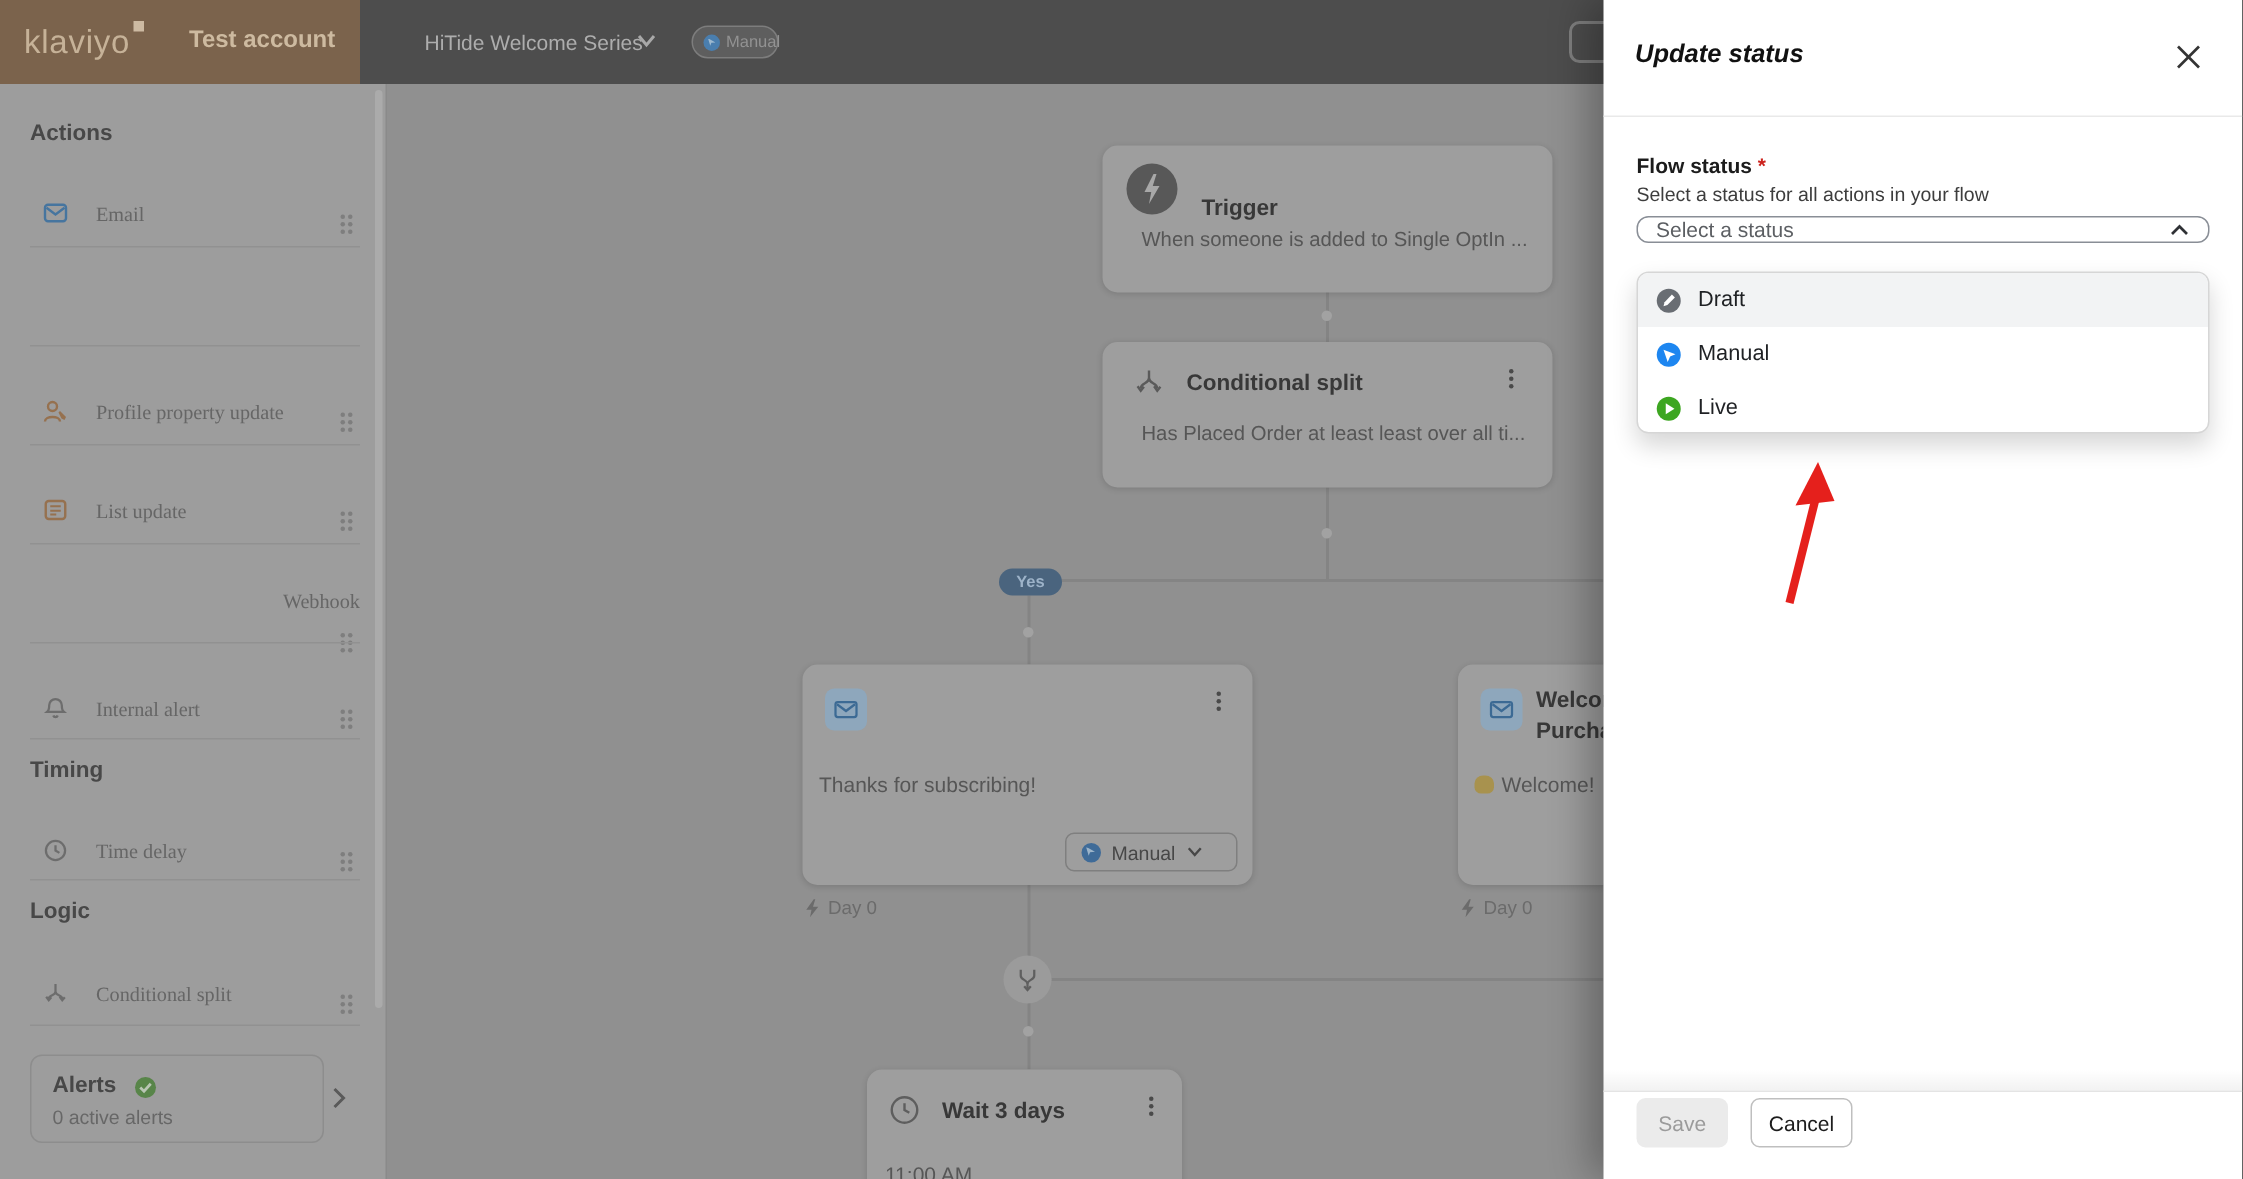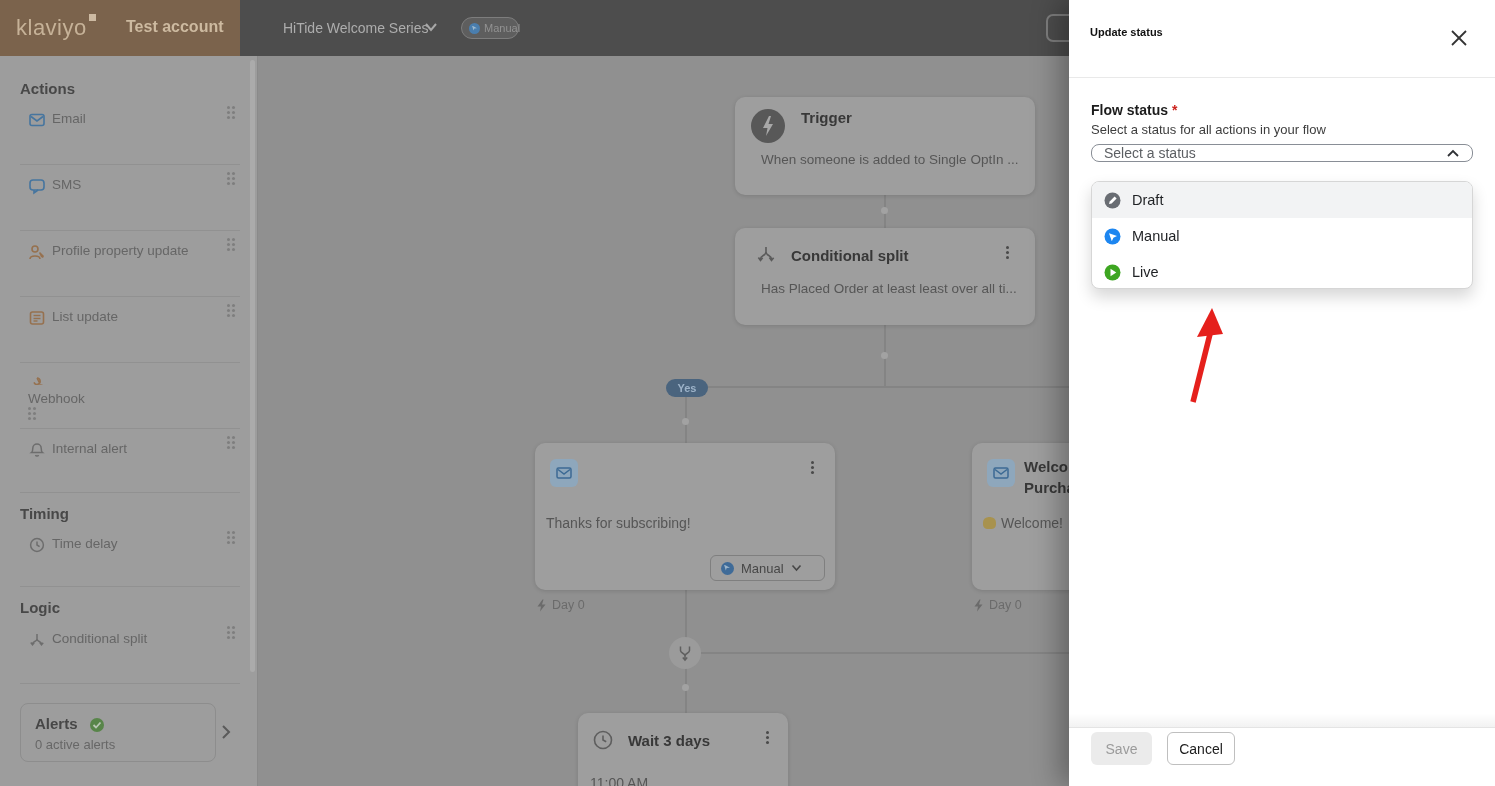--- a/index.html
+++ b/index.html
@@ -20,21 +20,21 @@
            padding:0 7px;box-sizing:border-box;}
   .tb-pill .dot{width:11px;height:11px;border-radius:50%;background:#4a7eae;position:relative;flex:0 0 auto;}
   .tb-pill .dot::after{content:"";position:absolute;left:3px;top:3px;width:5px;height:5px;
            background:#9db9cf;clip-path:polygon(0 0,100% 55%,45% 60%,30% 100%);}
   .tb-pill span{font-size:11px;color:#929292;}
   .partial-btn{position:absolute;left:1046px;top:14px;width:30px;height:28px;border:2px solid #7e7e7e;border-radius:7px;box-sizing:border-box;}
 
   
   .sidebar{position:absolute;left:0;top:56px;width:258px;height:730px;background:#9d9d9d;border-right:1px solid #8a8a8a;box-sizing:border-box;}
   .sb-head{position:absolute;left:20px;font-size:15px;font-weight:700;color:#484848;}
-  .sb-item{position:absolute;left:28px;width:212px;height:40px;display:flex;align-items:flex-start;gap:6px;}
+  .sb-item{position:absolute;left:28px;width:212px;height:40px;display:flex;align-items:flex-end;gap:18px;font-family:Liberation Serif, serif;}
   .sb-item .lbl{font-size:13.5px;color:#666;flex:1;}
   .sb-div{position:absolute;left:20px;width:220px;height:1px;background:#919191;}
   .handle{width:3px;height:3px;border-radius:50%;background:#7e7e7e;margin-right:10px;
           box-shadow:5px 0 #7e7e7e,0 5px #7e7e7e,5px 5px #7e7e7e,0 10px #7e7e7e,5px 10px #7e7e7e;
           transform:translateY(-5px);flex:0 0 auto;}
   .scrollthumb{position:absolute;left:250px;top:4px;width:5px;height:612px;background:#ababab;border-radius:3px;}
   .alerts-card{position:absolute;left:20px;top:647px;width:196px;height:59px;border:1px solid #8d8d8d;border-radius:8px;box-sizing:border-box;}
   .alerts-title{position:absolute;left:14px;top:11px;font-size:15px;font-weight:700;color:#474747;}
   .alerts-sub{position:absolute;left:14px;top:33px;font-size:13px;color:#676767;}
 
@@ -54,21 +54,21 @@
   .mini-select .dot{width:13px;height:13px;border-radius:50%;background:#3f6b98;position:relative;flex:0 0 auto;}
   .mini-select .dot::after{content:"";position:absolute;left:3px;top:3px;width:6px;height:6px;
         background:#9cb4c9;clip-path:polygon(0 0,100% 55%,45% 60%,30% 100%);}
   .mini-select span{font-size:13px;color:#474747;}
   .merge-node{position:absolute;left:411px;top:581px;width:32px;height:32px;border-radius:50%;background:#9b9b9b;
               display:flex;align-items:center;justify-content:center;}
 
   
   .panel{position:absolute;left:1069px;top:0;width:426px;height:786px;background:#ffffff;
          box-shadow:-10px 0 26px rgba(0,0,0,.30);z-index:50;}
-  .panel-title{position:absolute;left:21px;top:26px;font-size:11px;font-weight:700;color:#111;}
+  .panel-title{position:absolute;left:21px;top:26px;font-size:17px;font-weight:700;color:#111;font-style:italic;}
   .panel-close{position:absolute;left:379px;top:27px;width:22px;height:22px;cursor:pointer;}
   .panel-div{position:absolute;left:0;top:77px;width:426px;height:1px;background:#e9e9e9;}
   .fld-label{position:absolute;left:22px;top:102px;font-size:14px;font-weight:700;color:#1c1c1c;}
   .req{color:#cc231d;font-weight:700;}
   .fld-help{position:absolute;left:22px;top:122px;font-size:13px;color:#3d3d3d;}
   .select-box{position:absolute;left:22px;top:144px;width:382px;height:18px;border:1px solid #898e96;
               border-radius:8px;box-sizing:border-box;display:flex;align-items:center;padding:0 12px;cursor:pointer;}
   .select-box span{font-size:14px;color:#5c5f63;flex:1;}
   .dropdown{position:absolute;left:22px;top:181px;width:382px;height:108px;background:#fff;
             border:1px solid #d6d6d6;border-radius:8px;box-sizing:border-box;
@@ -112,28 +112,20 @@
     <div class="sb-item" style="top:55px;">
       <svg width="18" height="18">
           <rect x="2" y="3.5" width="14" height="11" rx="2" fill="none" stroke="#46759f" stroke-width="1.6"></rect>
           <polyline points="3,5.5 9,10 15,5.5" fill="none" stroke="#46759f" stroke-width="1.6"></polyline>
         </svg>
       <span class="lbl">Email</span>
       <i class="handle"></i>
     </div>
     <div class="sb-div" style="top:108px;"></div>
 
-    <div class="sb-item" style="top:121px;">
-      <svg width="18" height="18">
-          <rect x="2" y="3" width="14" height="10" rx="3" fill="none" stroke="#46759f" stroke-width="1.6"></rect>
-          <polyline points="6,13 6,16 10,13" fill="none" stroke="#46759f" stroke-width="1.6"></polyline>
-        </svg>
-      <span class="lbl">SMS</span>
-      <i class="handle"></i>
-    </div>
     <div class="sb-div" style="top:174px;"></div>
 
     <div class="sb-item" style="top:187px;">
       <svg width="18" height="18">
           <circle cx="7" cy="6" r="3" fill="none" stroke="#96714f" stroke-width="1.6"></circle>
           <path d="M2 16 c0-4 10-4 10 0" fill="none" stroke="#96714f" stroke-width="1.6"></path>
           <path d="M12 9 l4 4 -1 2 -2 -1 -2 -4 z" fill="#96714f"></path>
         </svg>
       <span class="lbl">Profile property update</span>
       <i class="handle"></i>
@@ -232,21 +224,21 @@
         <polyline points="7.8,14.5 10,17 12.2,14.5" fill="none" stroke="#5f5f5f" stroke-width="1.5"></polyline>
       </svg>
     </div>
 
     <div class="card" style="left:477px;top:41px;width:300px;height:98px;">
       <div class="abs" style="left:16px;top:12px;width:34px;height:34px;border-radius:50%;background:#585858;">
         <svg width="34" height="34">
             <polygon points="18,7 12,19 16.5,19 15,27 22,15 17.5,15 20,7" fill="#a8a8a8"></polygon>
           </svg>
       </div>
-      <div class="card-title abs" style="left:66px;top:10px;">Trigger</div>
+      <div class="card-title abs" style="left:66px;top:31px;">Trigger</div>
       <div class="card-desc" style="left:26px;top:55px;width:260px;">When someone is added to Single OptIn ...</div>
     </div>
 
     <div class="card" style="left:477px;top:172px;width:300px;height:97px;">
       <svg class="abs" style="left:20px;top:16px;" width="22" height="22">
         <path d="M11 3 v5 M11 8 c0 4 -5.5 3 -5.5 7 M11 8 c0 4 5.5 3 5.5 7" fill="none" stroke="#5a5a5a" stroke-width="1.6"></path>
         <polyline points="3.4,13.5 5.5,16.5 7.6,13.8" fill="none" stroke="#5a5a5a" stroke-width="1.6"></polyline>
         <polyline points="14.4,13.5 16.5,16.5 18.6,13.8" fill="none" stroke="#5a5a5a" stroke-width="1.6"></polyline>
       </svg>
       <div class="card-title abs" style="left:56px;top:17px;">Conditional split</div>

